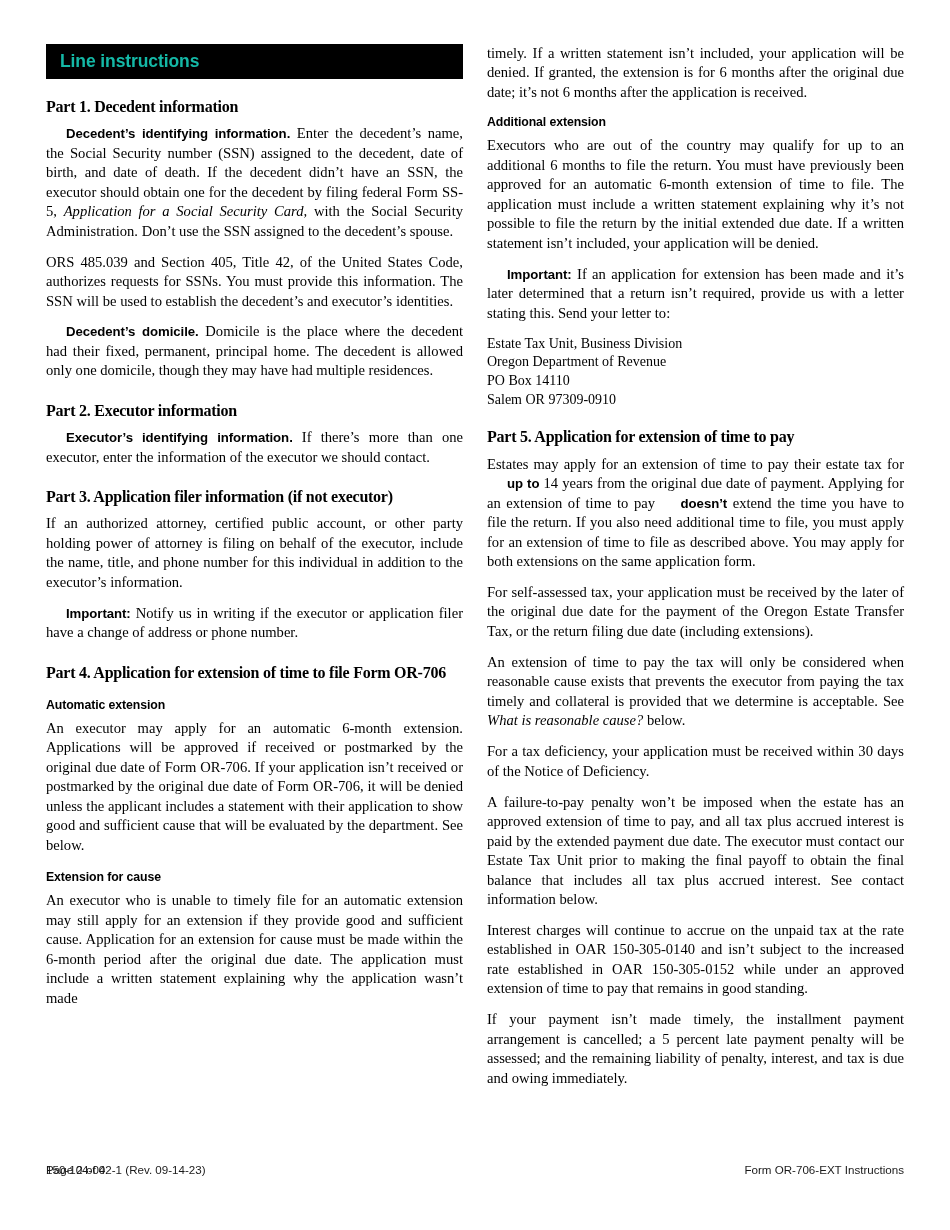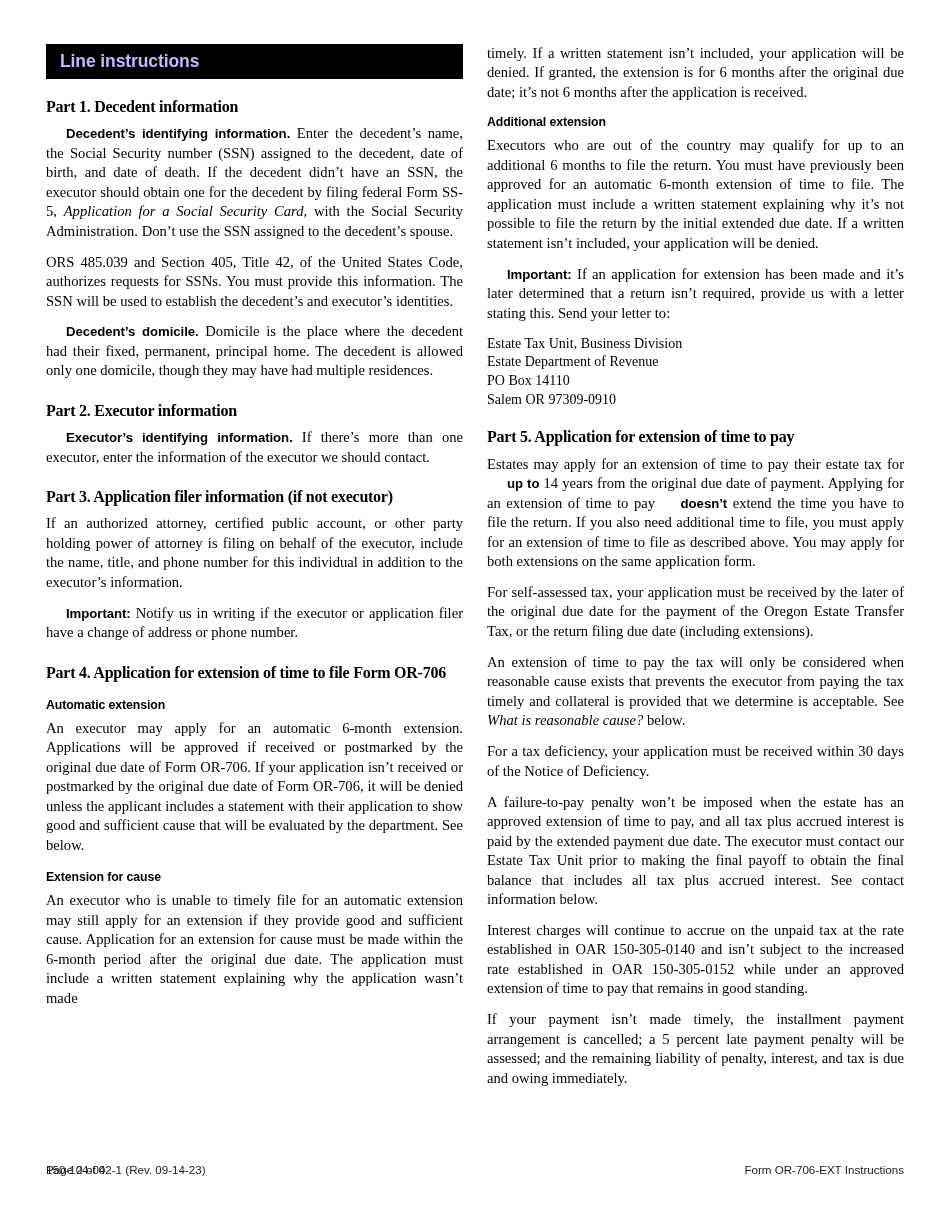--- a/index.html
+++ b/index.html
@@ -34,21 +34,21 @@
     position: absolute;
     top: 0;
     width: 417px;
   }
   .col-left  { left: 0; }
   .col-right { left: 441px; }
 
   
   .banner {
     background: #000000;
-    color: #c4b5fd;
+    color: #14b8a6;
     height: 35px;
     margin-bottom: 17px;
     display: flex;
     align-items: center;
     padding-left: 14px;
     box-sizing: border-box;
   }
   .banner-title {
     font-family: "Liberation Sans", sans-serif;
     font-weight: bold;
@@ -169,21 +169,21 @@
 
       <p class="body">timely. If a written statement isn’t included, your application will be denied. If granted, the extension is for 6 months after the original due date; it’s not 6 months after the application is received.</p>
 
       <h3 class="sub-heading" style="margin-top:13px;">Additional extension</h3>
       <p class="body">Executors who are out of the country may qualify for up to an additional 6 months to file the return. You must have previously been approved for an automatic 6-month extension of time to file. The application must include a written statement explaining why it’s not possible to file the return by the initial extended due date. If a written statement isn’t included, your application will be denied.</p>
 
       <p class="body"><b>Important:</b><span> If an application for extension has been made and it’s later determined that a return isn’t required, provide us with a letter stating this. Send your letter to:</span></p>
 
       <div class="addr">
         <div>Estate Tax Unit, Business Division</div>
-        <div>Estate Department of Revenue</div>
+        <div>Oregon Department of Revenue</div>
         <div>PO Box 14110</div>
         <div>Salem OR 97309-0910</div>
       </div>
 
       <h2 class="part-heading" style="margin-top:17px;">Part 5. Application for extension of time to pay</h2>
 
       <p class="body"><span>Estates may apply for an extension of time to pay their estate tax for </span><b>up to</b><span> 14 years from the original due date of payment. Applying for an extension of time to pay </span><b>doesn’t</b><span> extend the time you have to file the return. If you also need additional time to file, you must apply for an extension of time to file as described above. You may apply for both extensions on the same application form.</span></p>
 
       <p class="body">For self-assessed tax, your application must be received by the later of the original due date for the payment of the Oregon Estate Transfer Tax, or the return filing due date (including extensions).</p>
 

